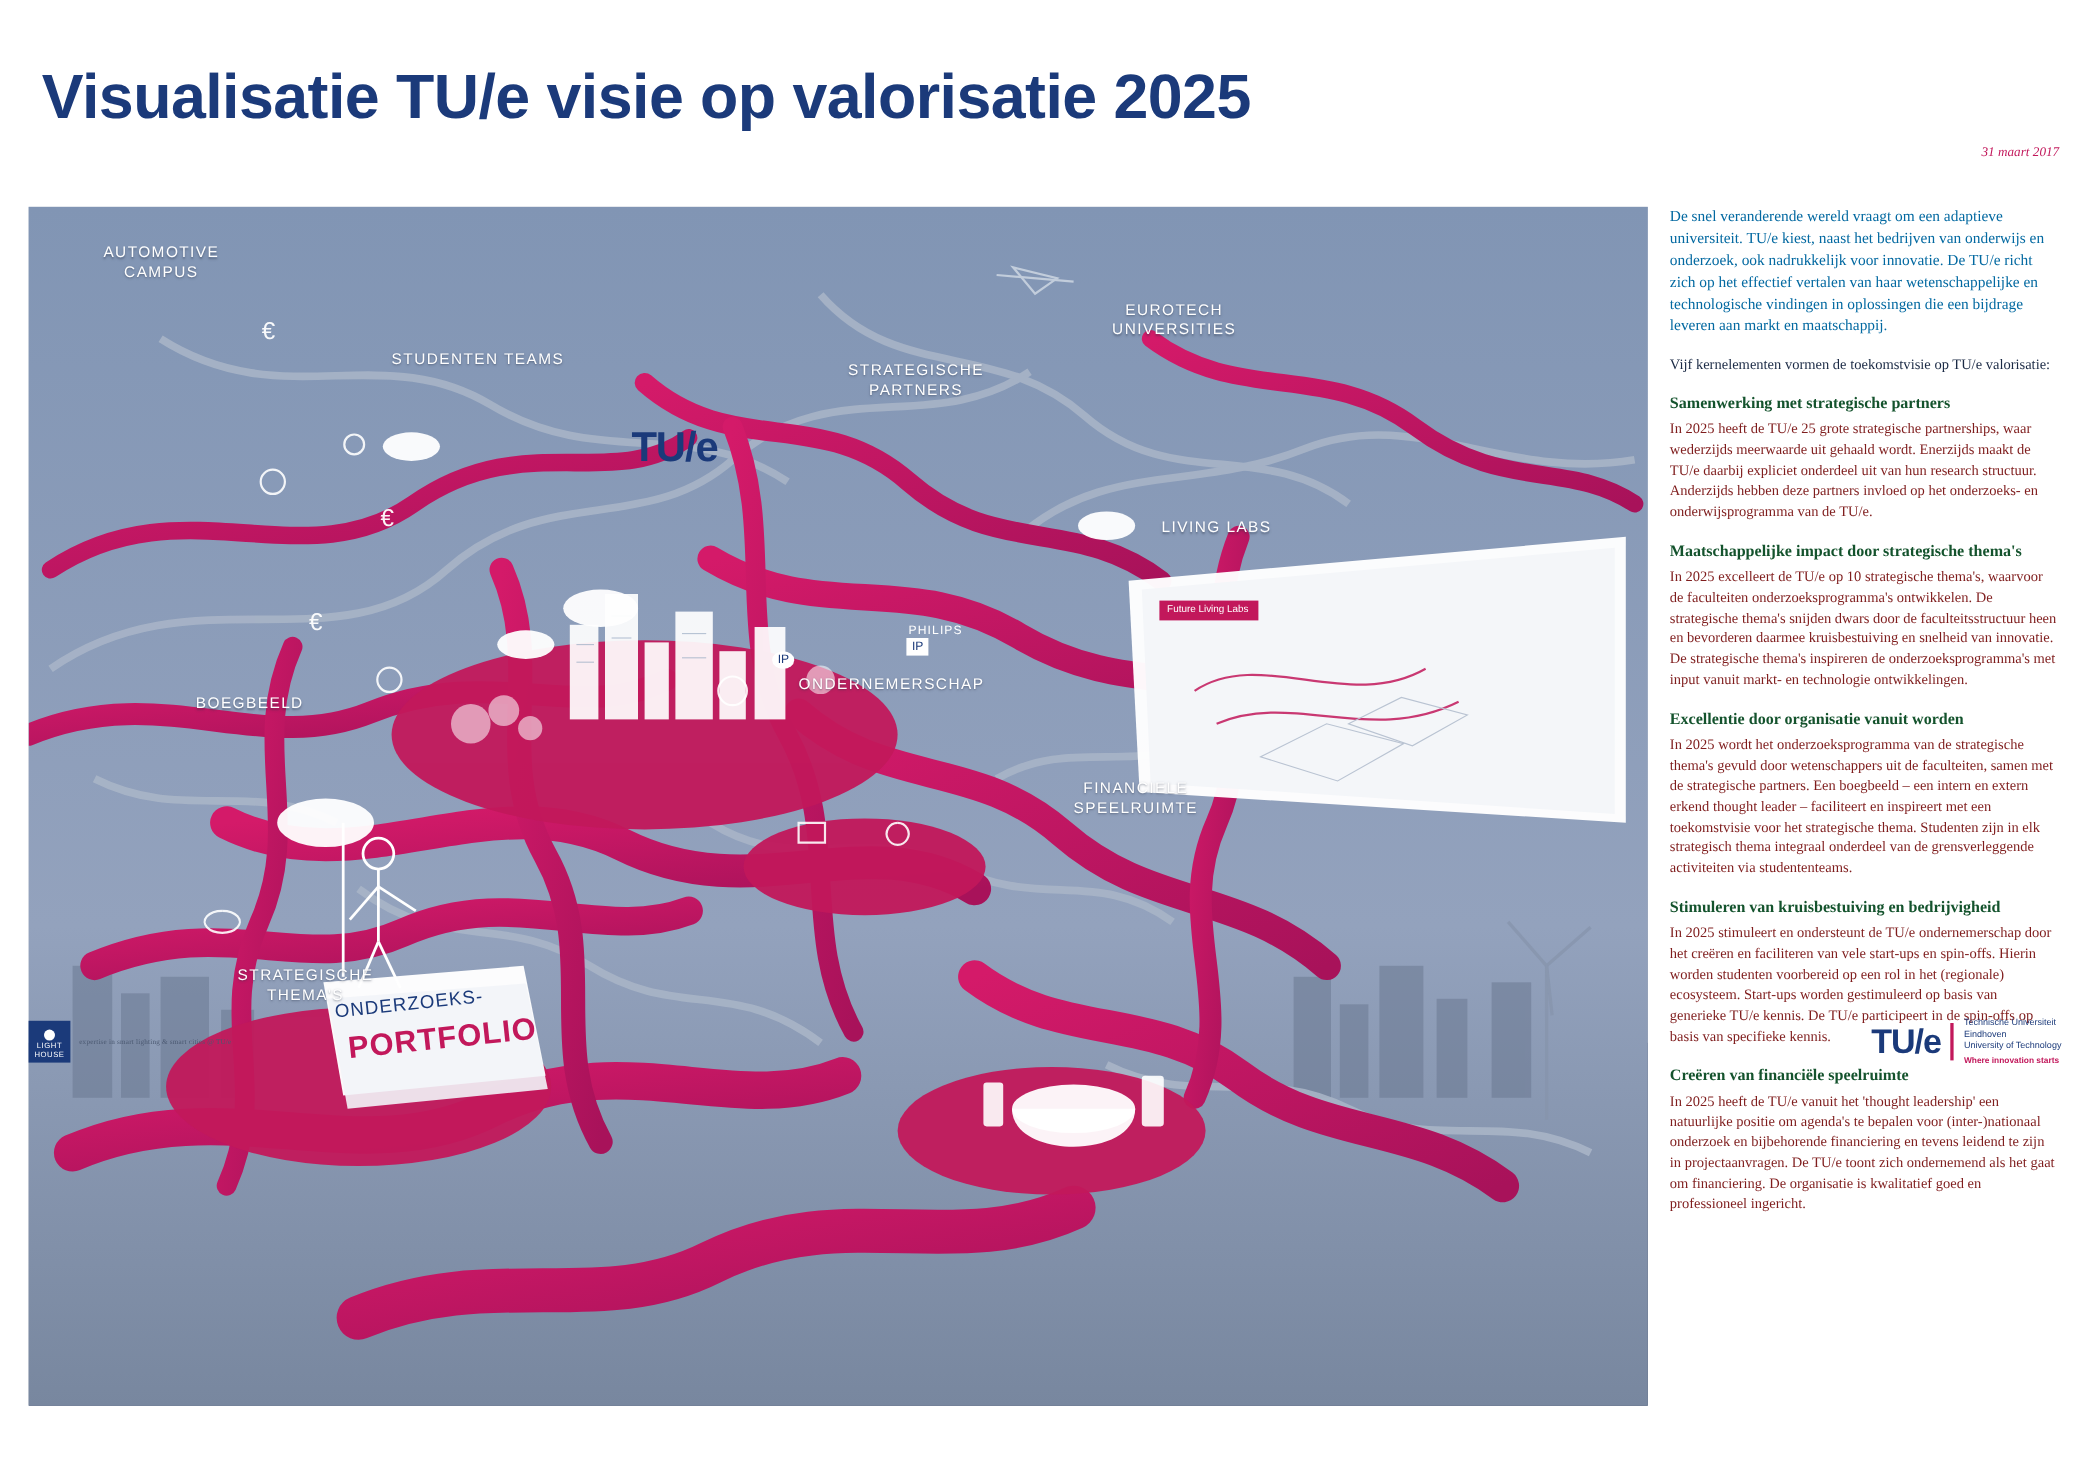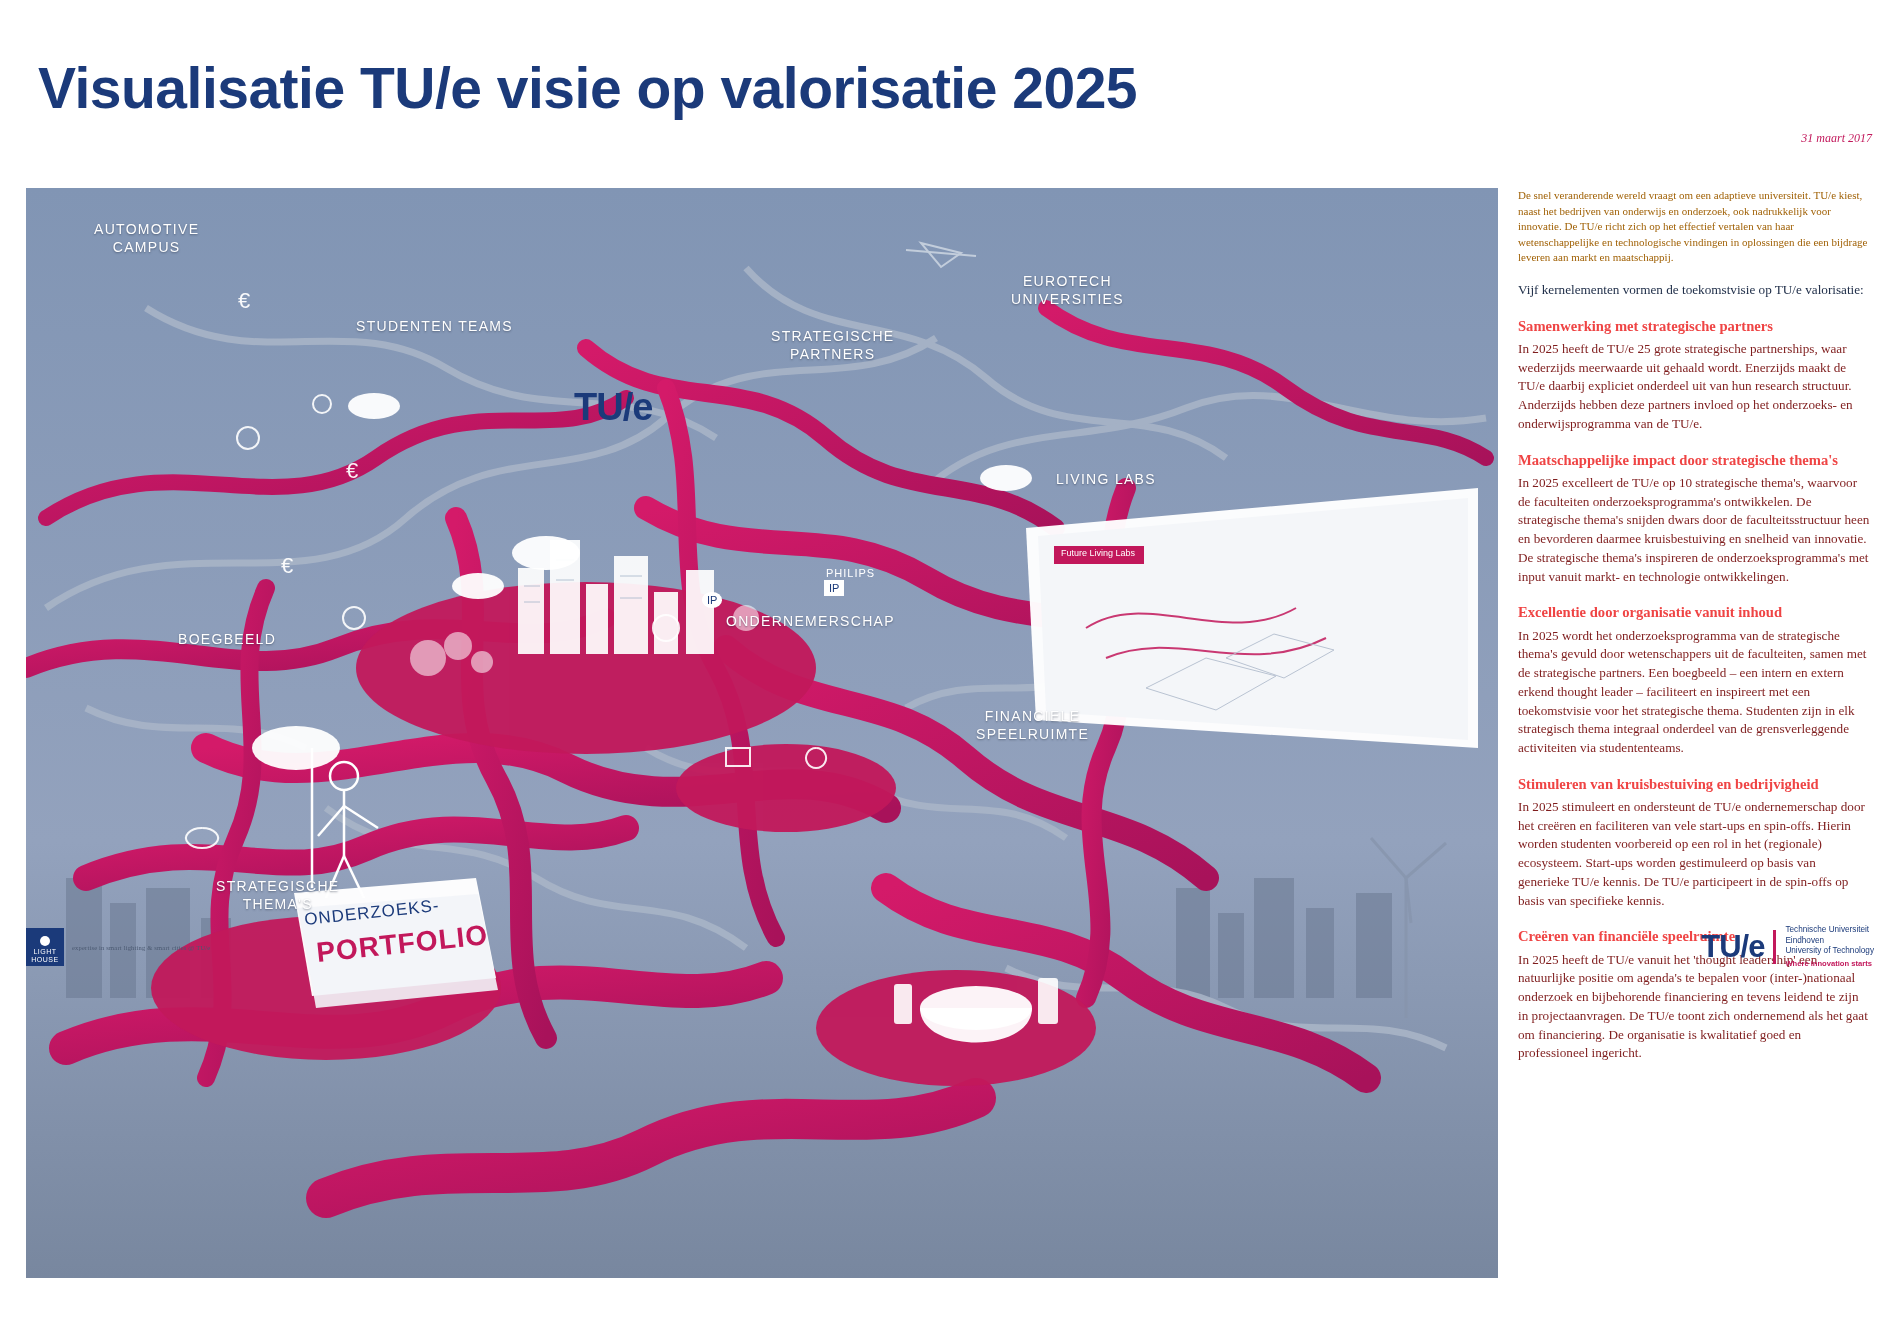--- a/index.html
+++ b/index.html
@@ -90,36 +90,36 @@
   
   .sidebar {
     position: absolute;
     left: 1518px;
     top: 188px;
     width: 352px;
     font-family: "Liberation Serif", serif;
     color: #1f2b44;
   }
   .sb-intro {
-    font-size: 11px;
+    font-size: 14px;
     line-height: 1.42;
-    color: #a16207;
+    color: #0369a1;
     margin-bottom: 15px;
   }
   .sb-lead {
     font-size: 13.2px;
     line-height: 1.42;
     color: #1b2a45;
     margin-bottom: 17px;
   }
   .sb-sec { margin-bottom: 17px; }
   .sb-h {
     font-size: 14.6px;
     font-weight: bold;
-    color: #ef4444;
+    color: #14532d;
     line-height: 1.25;
     margin-bottom: 5px;
   }
   .sb-p {
     font-size: 13.2px;
     line-height: 1.42;
     color: #7f1d1d;
   }
   
   .footer-left {
@@ -399,21 +399,21 @@
       <div class="sb-h">Samenwerking met strategische partners</div>
       <div class="sb-p">In 2025 heeft de TU/e 25 grote strategische partnerships, waar wederzijds meerwaarde uit gehaald wordt. Enerzijds maakt de TU/e daarbij expliciet onderdeel uit van hun research structuur. Anderzijds hebben deze partners invloed op het onderzoeks- en onderwijsprogramma van de TU/e.</div>
     </div>
 
     <div class="sb-sec">
       <div class="sb-h">Maatschappelijke impact door strategische thema's</div>
       <div class="sb-p">In 2025 excelleert de TU/e op 10 strategische thema's, waarvoor de faculteiten onderzoeksprogramma's ontwikkelen. De strategische thema's snijden dwars door de faculteitsstructuur heen en bevorderen daarmee kruisbestuiving en snelheid van innovatie. De strategische thema's inspireren de onderzoeksprogramma's met input vanuit markt- en technologie ontwikkelingen.</div>
     </div>
 
     <div class="sb-sec">
-      <div class="sb-h">Excellentie door organisatie vanuit inhoud</div>
+      <div class="sb-h">Excellentie door organisatie vanuit worden</div>
       <div class="sb-p">In 2025 wordt het onderzoeksprogramma van de strategische thema's gevuld door wetenschappers uit de faculteiten, samen met de strategische partners. Een boegbeeld – een intern en extern erkend thought leader – faciliteert en inspireert met een toekomstvisie voor het strategische thema. Studenten zijn in elk strategisch thema integraal onderdeel van de grensverleggende activiteiten via studententeams.</div>
     </div>
 
     <div class="sb-sec">
       <div class="sb-h">Stimuleren van kruisbestuiving en bedrijvigheid</div>
       <div class="sb-p">In 2025 stimuleert en ondersteunt de TU/e ondernemerschap door het creëren en faciliteren van vele start-ups en spin-offs. Hierin worden studenten voorbereid op een rol in het (regionale) ecosysteem. Start-ups worden gestimuleerd op basis van generieke TU/e kennis. De TU/e participeert in de spin-offs op basis van specifieke kennis.</div>
     </div>
 
     <div class="sb-sec">
       <div class="sb-h">Creëren van financiële speelruimte</div>

